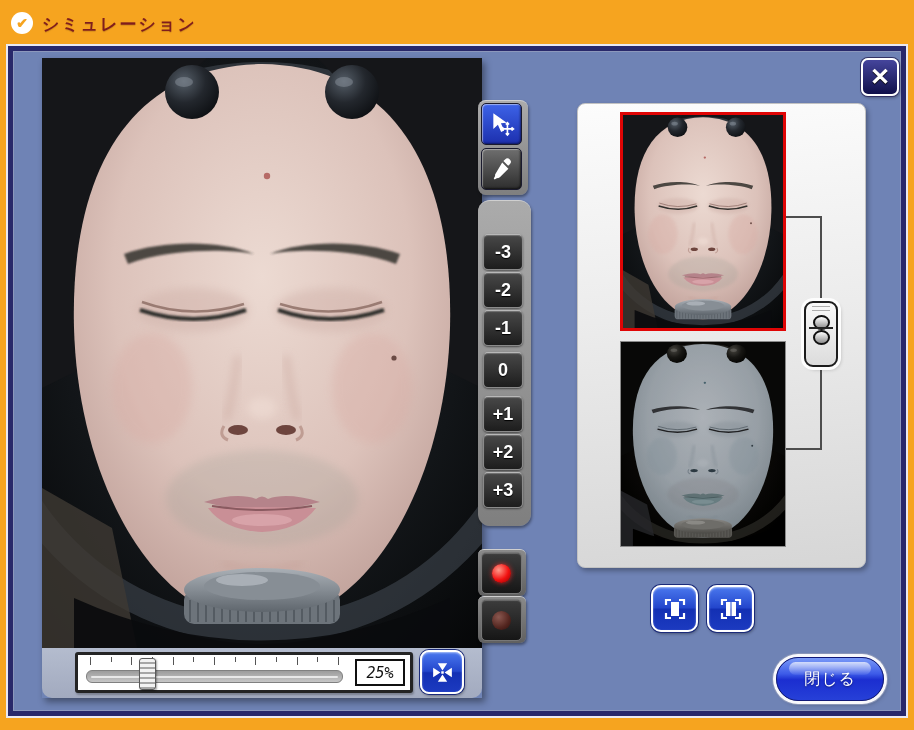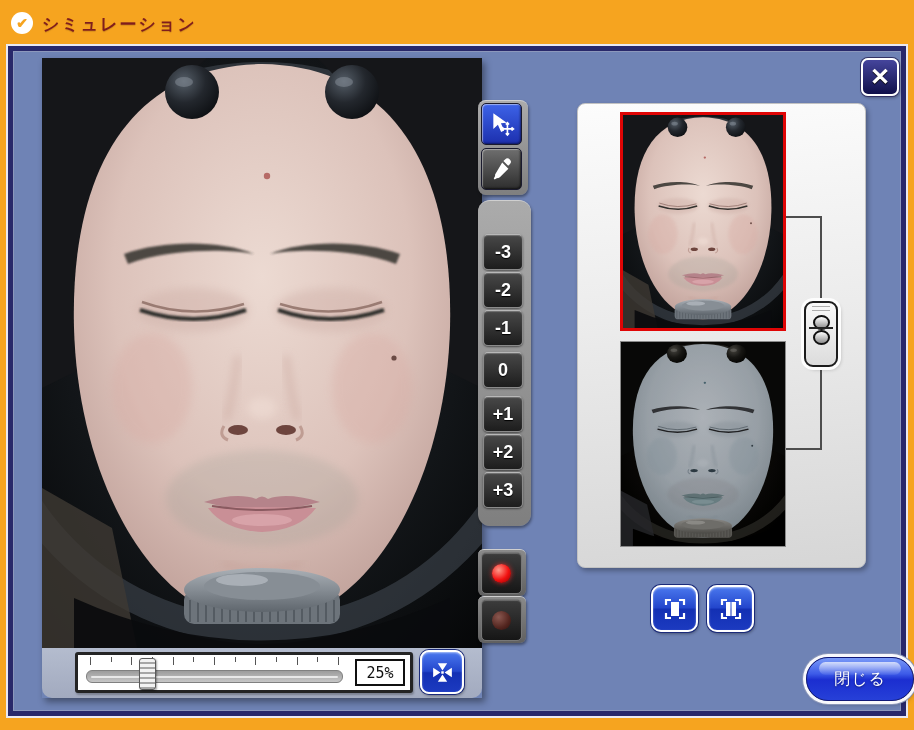--- a/index.html
+++ b/index.html
@@ -23,20 +23,21 @@
   
   .window{
     position:absolute;left:6px;top:44px;width:902px;height:674px;box-sizing:border-box;
     background:#6F83B5;border:2px solid #E9E9F2;
     box-shadow:inset 0 0 0 5px #28286A, inset 0 0 0 6px #8C98BC;
   }
   
   .photo-frame{
     position:absolute;left:42px;top:58px;width:440px;height:640px;z-index:2;
     box-shadow:3px 4px 7px rgba(0,0,0,.40);
+    font-style:italic;
   }
   .photo-main{
     position:absolute;left:0;top:0;width:440px;height:590px;background:#0a0c0e;overflow:hidden;
   }
   .photo-main svg{display:block;}
   .slider-bar{
     position:absolute;left:0;top:590px;width:440px;height:50px;
     background:linear-gradient(180deg,#B4BCCE,#A2AABF);
     border-radius:0 0 10px 10px;
   }
@@ -154,21 +155,21 @@
   .x-btn{
     position:absolute;left:861px;top:58px;width:38px;height:38px;z-index:4;box-sizing:border-box;
     background:linear-gradient(180deg,#45459c,#10104a);
     border:2px solid #fff;border-radius:7px;cursor:pointer;
     box-shadow:0 0 0 1px #323264, 1px 2px 3px rgba(0,0,0,.3);
     color:#fff;font-size:24px;font-weight:bold;display:flex;align-items:center;justify-content:center;
     line-height:1;text-shadow:0 1px 1px #000;
   }
   
   .close-btn{
-    position:absolute;left:806px;top:657px;width:108px;height:44px;z-index:3;box-sizing:border-box;
+    position:absolute;left:776px;top:657px;width:108px;height:44px;z-index:3;box-sizing:border-box;
     border-radius:22px;border:1px solid #101878;cursor:pointer;
     background:linear-gradient(180deg,#7A9AF8 0%,#3C5AE8 38%,#1B2ED0 52%,#2640D8 100%);
     box-shadow:0 0 0 3px #F8F8FC, 0 0 0 4px #8A96B8, 2px 3px 5px rgba(0,0,0,.35);
     display:flex;align-items:center;justify-content:center;
     color:#fff;font-size:16px;letter-spacing:1px;text-shadow:0 1px 2px rgba(0,0,20,.5);
   }
   .close-btn::before{
     content:"";position:absolute;left:12px;right:12px;top:4px;height:13px;border-radius:9px;
     background:linear-gradient(180deg,rgba(255,255,255,.7),rgba(255,255,255,.05));
   }

